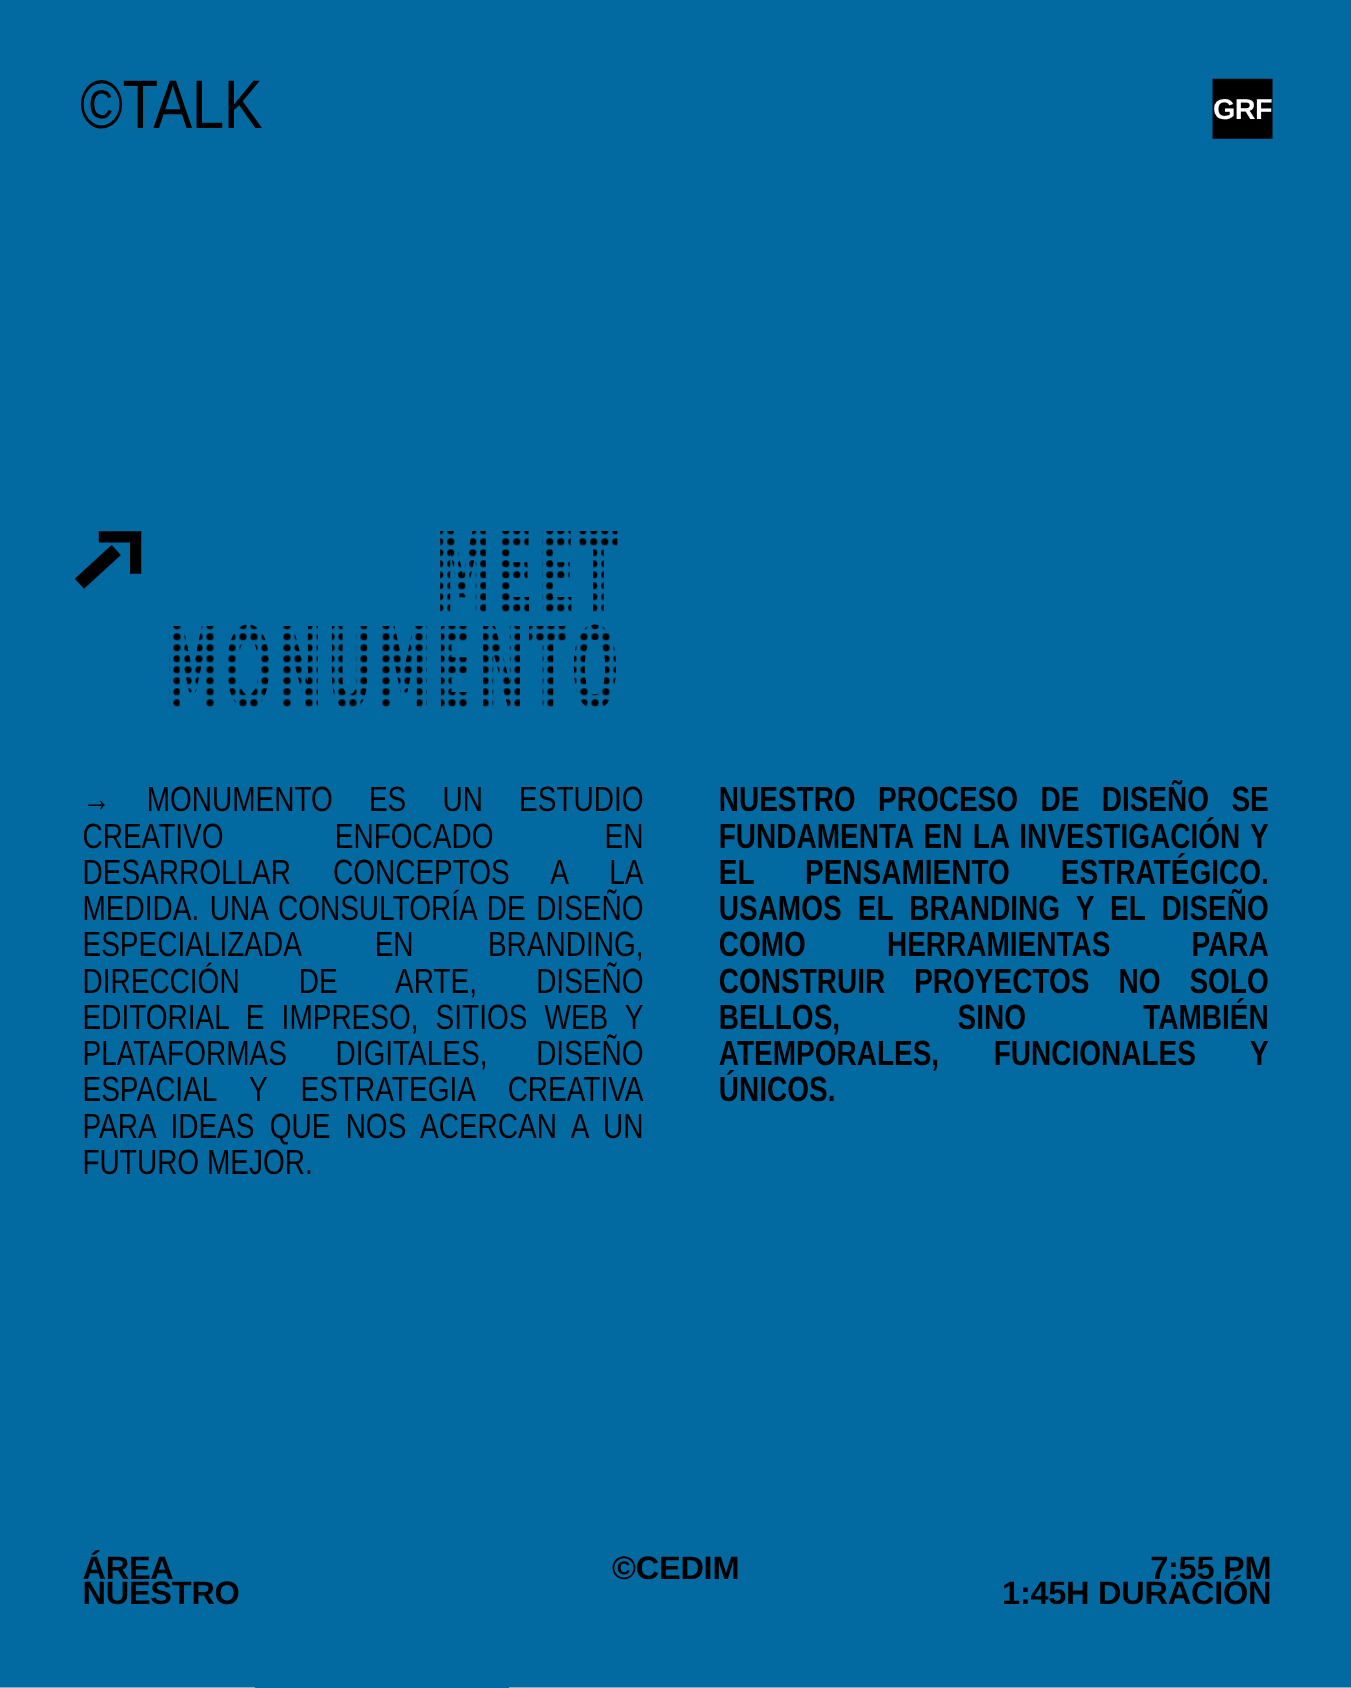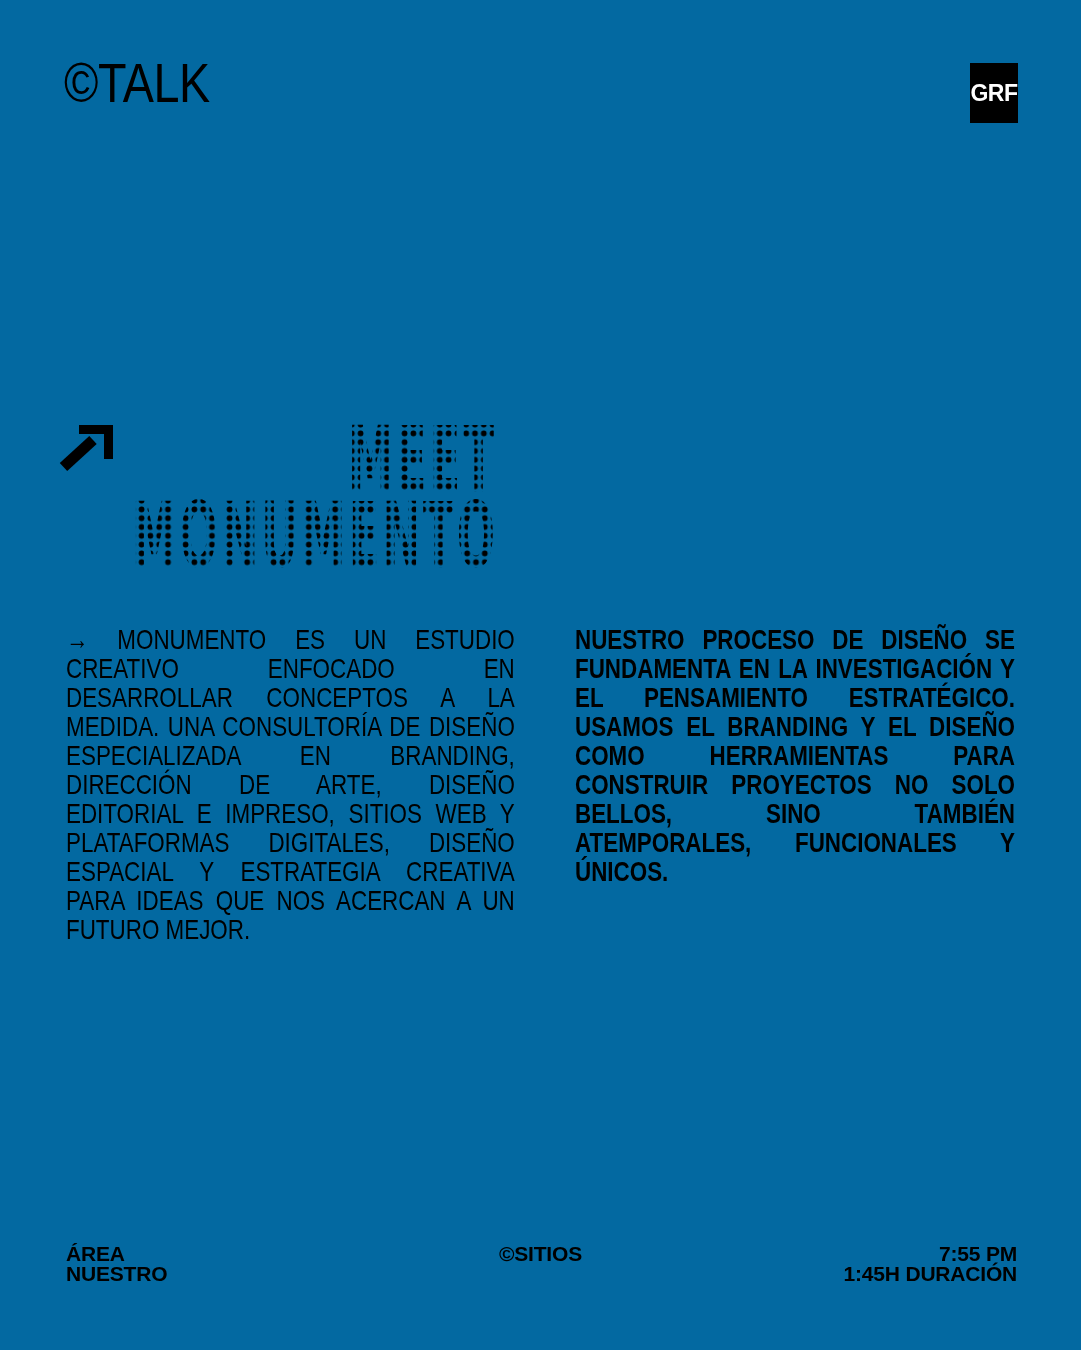--- a/index.html
+++ b/index.html
@@ -24,21 +24,21 @@
     letter-spacing: -0.5px;
     transform: scaleX(0.85);
     transform-origin: 0 0;
     white-space: nowrap;
   }
   .badge {
     position: absolute;
     left: 970px;
     top: 63px;
     width: 48px;
-    height: 60px;
+    height: 48px;
     background: #000000;
     color: #ffffff;
     display: flex;
     align-items: center;
     justify-content: center;
     font-weight: 700;
     font-size: 23px;
     letter-spacing: -0.5px;
   }
   
@@ -64,21 +64,21 @@
     transform-origin: 0 0;
     letter-spacing: 0;
   }
   .col-left  { left: 66px;  width: 561px; font-weight: 400; }
   .col-right { left: 575px; width: 550px; font-weight: 700; }
   
   .footer-block {
     position: absolute;
     top: 1244px;
     font-weight: 700;
-    font-size: 21px;
+    font-size: 26px;
     line-height: 20px;
     letter-spacing: -0.2px;
     white-space: nowrap;
   }
   .f-left   { left: 66px; text-align: left; }
   .f-center { left: 0; width: 1081px; text-align: center; }
   .f-right  { right: 64px; text-align: right; }
 </style>
 </head>
 <body>
@@ -107,21 +107,21 @@
   <div class="col col-left">→ MONUMENTO ES UN ESTUDIO CREATIVO ENFOCADO EN DESARROLLAR CONCEPTOS A LA MEDIDA. UNA CONSULTORÍA DE DISEÑO ESPECIALIZADA EN BRANDING, DIRECCIÓN DE ARTE, DISEÑO EDITORIAL E IMPRESO, SITIOS WEB Y PLATAFORMAS DIGITALES, DISEÑO ESPACIAL Y ESTRATEGIA CREATIVA PARA IDEAS QUE NOS ACERCAN A UN FUTURO MEJOR.</div>
 
   <div class="col col-right">NUESTRO PROCESO DE DISEÑO SE FUNDAMENTA EN LA INVESTIGACIÓN Y EL PENSAMIENTO ESTRATÉGICO. USAMOS EL BRANDING Y EL DISEÑO COMO HERRAMIENTAS PARA CONSTRUIR PROYECTOS NO SOLO BELLOS, SINO TAMBIÉN ATEMPORALES, FUNCIONALES Y ÚNICOS.</div>
 
   <div class="footer-block f-left">
     <div>ÁREA</div>
     <div>NUESTRO</div>
   </div>
 
   <div class="footer-block f-center">
-    <div>©SITIOS</div>
+    <div>©CEDIM</div>
   </div>
 
   <div class="footer-block f-right">
     <div>7:55 PM</div>
     <div>1:45H DURACIÓN</div>
   </div>
 
 </div>
 
 </body></html>

